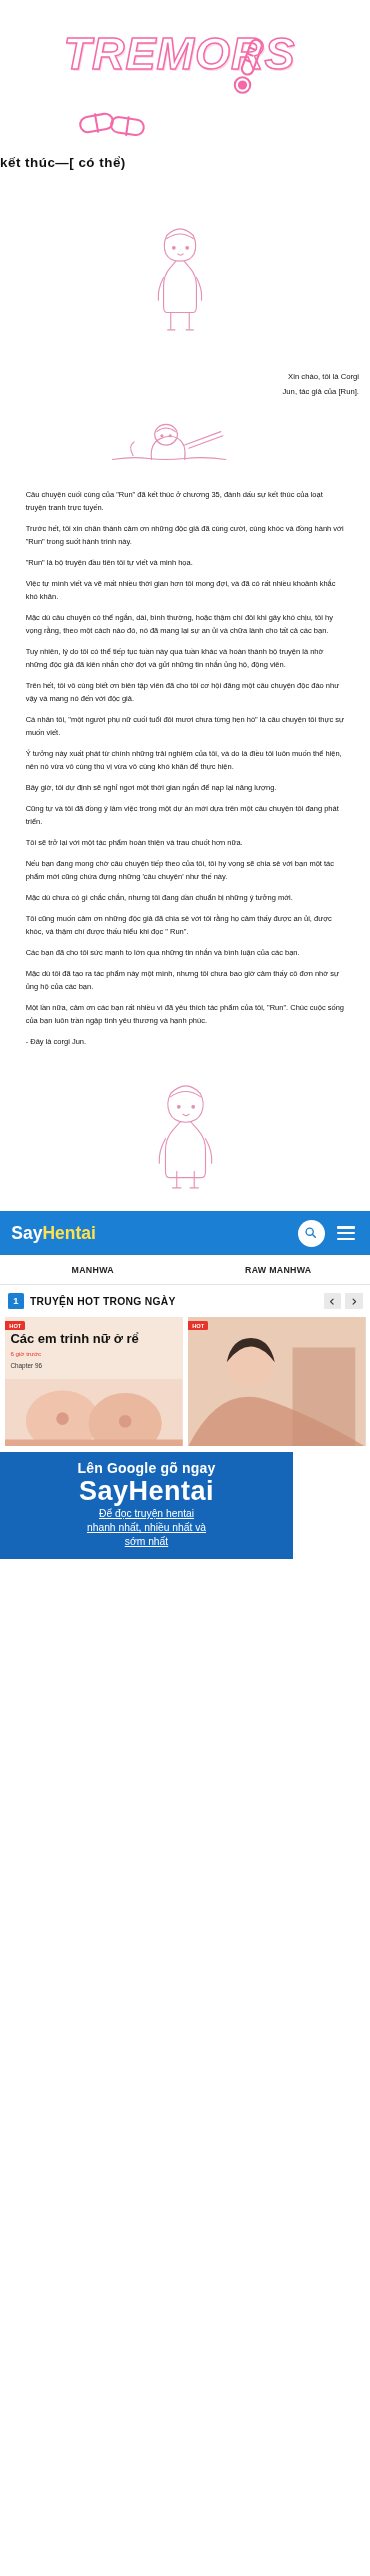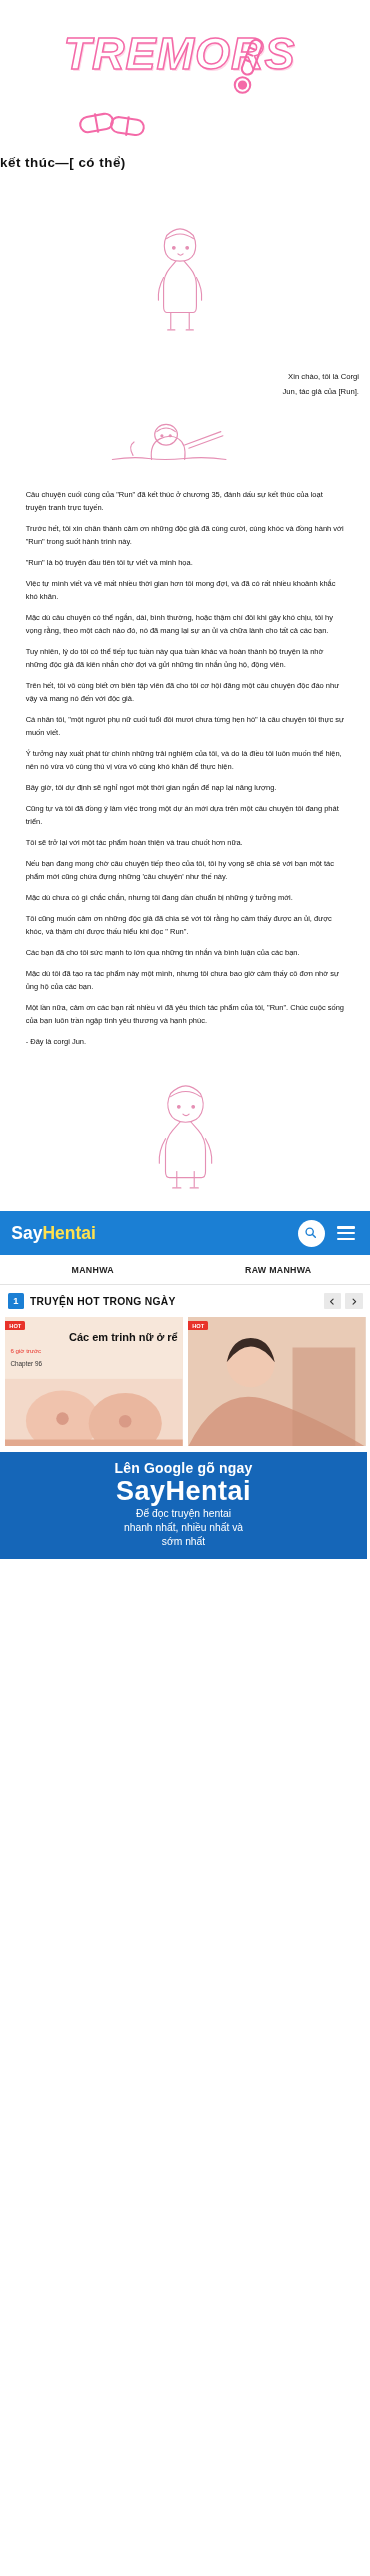--- a/index.html
+++ b/index.html
@@ -219,60 +219,60 @@
     border-radius: 0 1.5px 1.5px 0;
     z-index: 3;
   }
   .card-overlay {
     position: absolute;
     left: 0; right: 0; top: 0;
     padding: 13.4px 5.2px 5.2px 5.2px;
     z-index: 2;
   }
   .card-title {
-    font-size: 11px;
+    font-size: 13px;
     font-weight: bold;
     color: #111;
     line-height: 1.25;
-    text-align: right;
   }
   .card-meta {
     font-size: 6.2px;
     color: #e8332a;
     margin-top: 3.1px;
   }
   .card-chapter {
     font-size: 6.4px;
     color: #333;
     margin-top: 5.2px;
   }
 
   
   .ad {
-    width: 367px;
+    width: 293px;
     background: #1566b8;
     color: #ffffff;
     text-align: center;
     padding: 7.2px 5.2px 10.3px 5.2px;
   }
   .ad .line1 {
     font-size: 14px;
     font-weight: bold;
     letter-spacing: 0.2px;
   }
   .ad .line2 {
     font-size: 27px;
     font-weight: bold;
     letter-spacing: 0.5px;
     line-height: 1.05;
     margin: 1px 0 2.1px 0;
   }
   .ad .line3 {
     font-size: 10.3px;
     line-height: 1.35;
+    text-decoration: underline;
   }
 </style>
 </head>
 <body>
 
 <div class="page">
 
   <div class="banner">
 
     <div class="logo-wrap">

